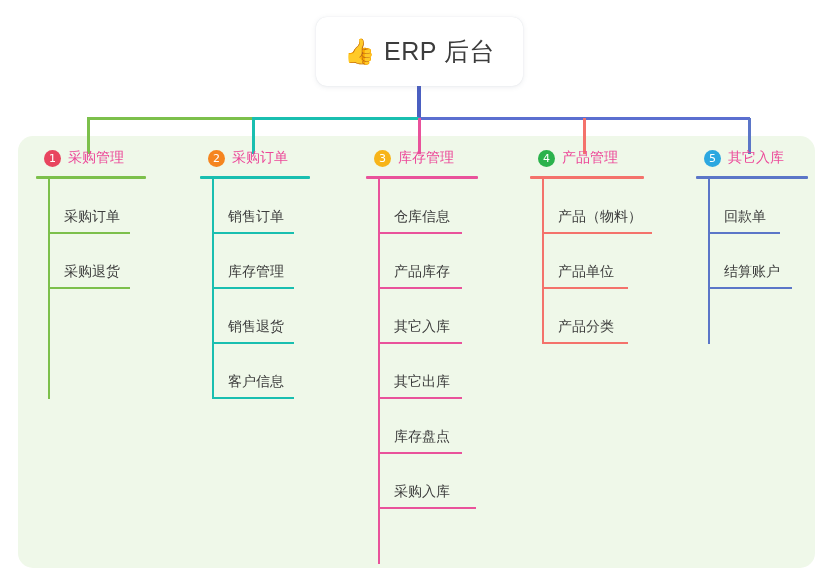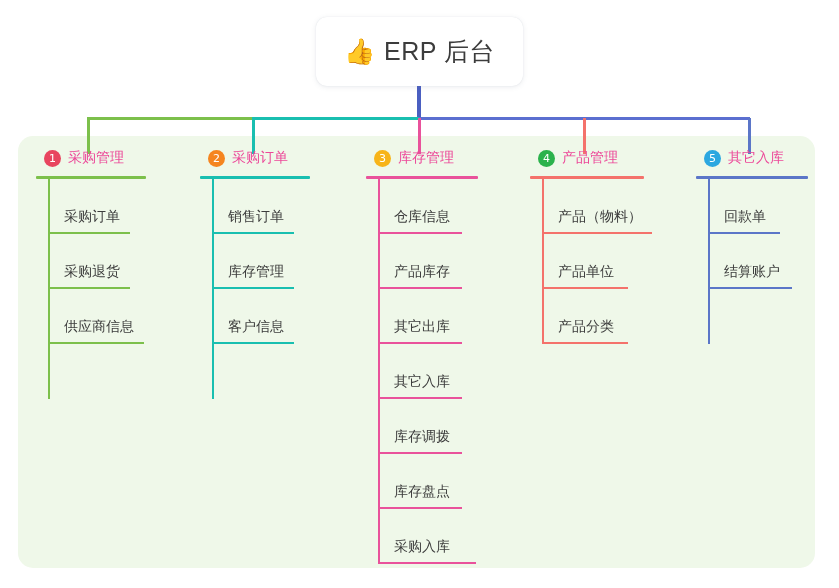--- a/index.html
+++ b/index.html
@@ -178,43 +178,43 @@
         <div class="leaves">
           <div class="spine" style="background: rgb(124, 192, 75); height: 220px;"></div>
           <div class="leaf">
             <span class="leaf-label">采购订单</span>
             <div class="leaf-underline" style="background: rgb(124, 192, 75); width: 82px;"></div>
           </div>
           <div class="leaf">
             <span class="leaf-label">采购退货</span>
             <div class="leaf-underline" style="background: rgb(124, 192, 75); width: 82px;"></div>
           </div>
-          <div class="leaf">
-            <span class="leaf-label">供应商信息</span>
-            <div class="leaf-underline" style="background: rgb(124, 192, 75); width: 96px;"></div>
-          </div>
         </div>
       </div>
       <div class="column" style="left: 200px;">
         <div class="col-header">
           <span class="badge" style="background: rgb(245, 133, 31);">2</span>
           <span class="col-title">采购订单</span>
         </div>
         <div class="col-underline" style="background: rgb(25, 191, 176); width: 110px;"></div>
         <div class="leaves">
           <div class="spine" style="background: rgb(25, 191, 176); height: 220px;"></div>
           <div class="leaf">
             <span class="leaf-label">销售订单</span>
             <div class="leaf-underline" style="background: rgb(25, 191, 176); width: 82px;"></div>
           </div>
           <div class="leaf">
             <span class="leaf-label">库存管理</span>
             <div class="leaf-underline" style="background: rgb(25, 191, 176); width: 82px;"></div>
           </div>
           <div class="leaf">
+            <span class="leaf-label">销售退货</span>
+            <div class="leaf-underline" style="background: rgb(25, 191, 176); width: 82px;"></div>
+          </div>
+          <div class="leaf">
             <span class="leaf-label">客户信息</span>
             <div class="leaf-underline" style="background: rgb(25, 191, 176); width: 82px;"></div>
           </div>
         </div>
       </div>
       <div class="column" style="left: 366px;">
         <div class="col-header">
           <span class="badge" style="background: rgb(247, 180, 25);">3</span>
           <span class="col-title">库存管理</span>
         </div>
@@ -223,29 +223,25 @@
           <div class="spine" style="background: rgb(233, 82, 155); height: 385px;"></div>
           <div class="leaf">
             <span class="leaf-label">仓库信息</span>
             <div class="leaf-underline" style="background: rgb(233, 82, 155); width: 84px;"></div>
           </div>
           <div class="leaf">
             <span class="leaf-label">产品库存</span>
             <div class="leaf-underline" style="background: rgb(233, 82, 155); width: 84px;"></div>
           </div>
           <div class="leaf">
+            <span class="leaf-label">其它入库</span>
+            <div class="leaf-underline" style="background: rgb(233, 82, 155); width: 84px;"></div>
+          </div>
+          <div class="leaf">
             <span class="leaf-label">其它出库</span>
-            <div class="leaf-underline" style="background: rgb(233, 82, 155); width: 84px;"></div>
-          </div>
-          <div class="leaf">
-            <span class="leaf-label">其它入库</span>
-            <div class="leaf-underline" style="background: rgb(233, 82, 155); width: 84px;"></div>
-          </div>
-          <div class="leaf">
-            <span class="leaf-label">库存调拨</span>
             <div class="leaf-underline" style="background: rgb(233, 82, 155); width: 84px;"></div>
           </div>
           <div class="leaf">
             <span class="leaf-label">库存盘点</span>
             <div class="leaf-underline" style="background: rgb(233, 82, 155); width: 84px;"></div>
           </div>
           <div class="leaf">
             <span class="leaf-label">采购入库</span>
             <div class="leaf-underline" style="background: rgb(233, 82, 155); width: 98px;"></div>
           </div>

